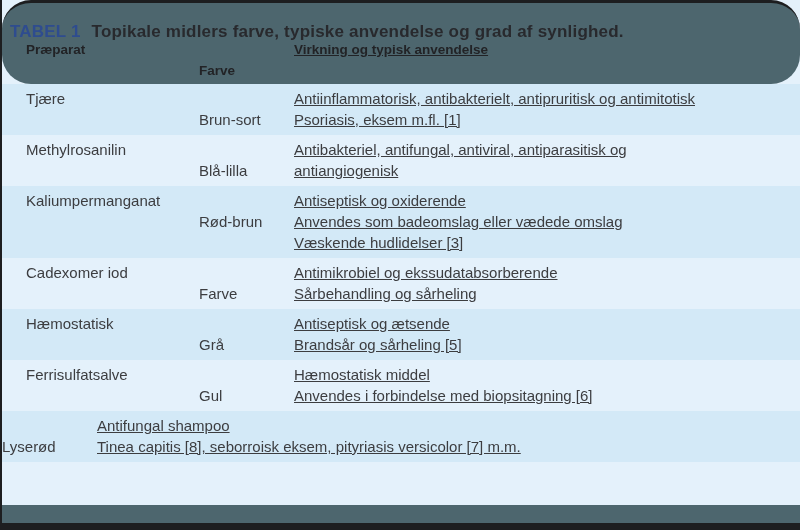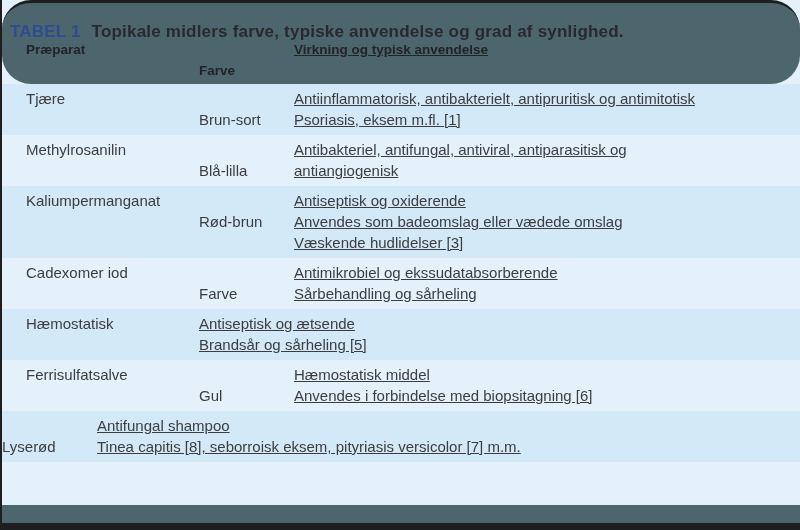--- a/index.html
+++ b/index.html
@@ -102,20 +102,21 @@
       <div class="row even">
         <div class="c1">Cadexomer iod</div>
         <div class="c2">Farve</div>
         <div class="c3">
           <div>Antimikrobiel og ekssudatabsorberende</div>
           <div>Sårbehandling og sårheling</div>
         </div>
       </div>
       <div class="row odd">
         <div class="c1">Hæmostatisk</div>
+        <div class="c2">Grå</div>
         <div class="c3">
           <div>Antiseptisk og ætsende</div>
           <div>Brandsår og sårheling [5]</div>
         </div>
       </div>
       <div class="row even">
         <div class="c1">Ferrisulfatsalve</div>
         <div class="c2">Gul</div>
         <div class="c3">
           <div>Hæmostatisk middel</div>

